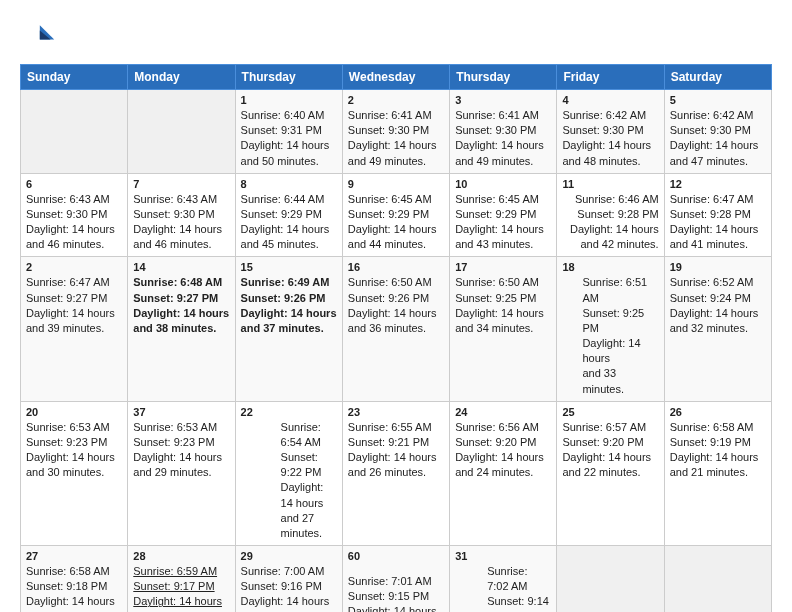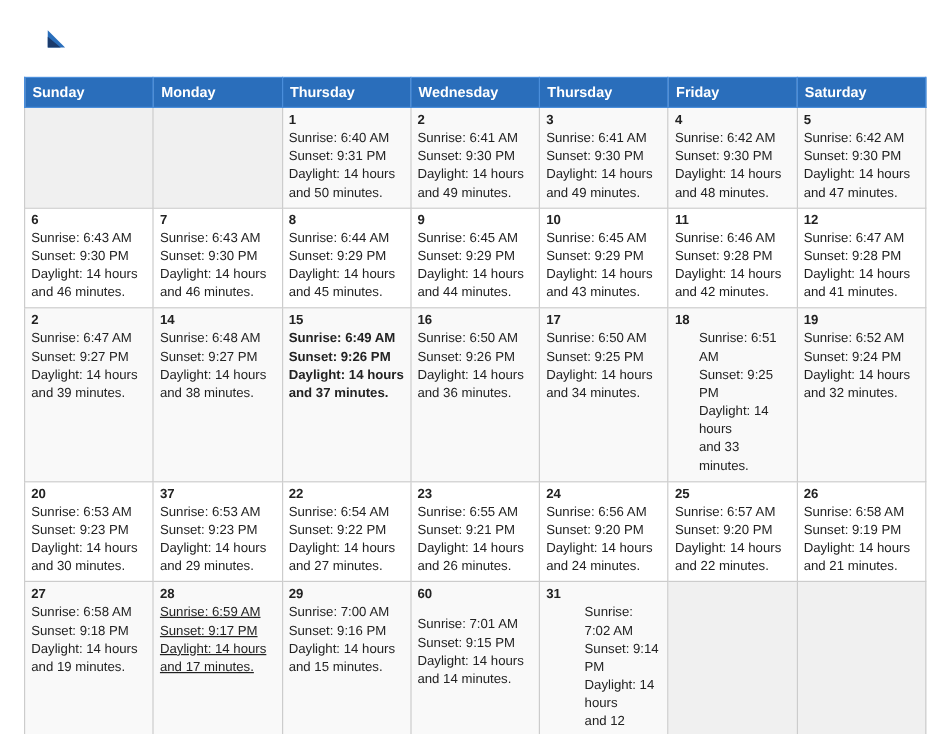--- a/index.html
+++ b/index.html
@@ -204,21 +204,21 @@
           </td>
           <td>
             <span class="day-num">10</span>
             <div class="day-info" style="white-space: pre-line;">Sunrise: 6:45 AM
 Sunset: 9:29 PM
 Daylight: 14 hours
 and 43 minutes.</div>
           </td>
           <td>
             <span class="day-num">11</span>
-            <div class="day-info" style="white-space: pre-line;">Sunrise: 6:46 AM
+            <div class="day-info" style="white-space: pre-line; text-align: right;">Sunrise: 6:46 AM
 Sunset: 9:28 PM
 Daylight: 14 hours
 and 42 minutes.</div>
           </td>
           <td>
             <span class="day-num">12</span>
             <div class="day-info" style="white-space: pre-line;">Sunrise: 6:47 AM
 Sunset: 9:28 PM
 Daylight: 14 hours
 and 41 minutes.</div>
@@ -227,21 +227,21 @@
         <tr>
           <td>
             <span class="day-num">2</span>
             <div class="day-info" style="white-space: pre-line;">Sunrise: 6:47 AM
 Sunset: 9:27 PM
 Daylight: 14 hours
 and 39 minutes.</div>
           </td>
           <td>
             <span class="day-num">14</span>
-            <div class="day-info" style="white-space: pre-line;">Sunrise: 6:48 AM
+            <div class="day-info" style="white-space: pre-line; font-weight: bold;">Sunrise: 6:48 AM
 Sunset: 9:27 PM
 Daylight: 14 hours
 and 38 minutes.</div>
           </td>
           <td>
             <span class="day-num">15</span>
             <div class="day-info" style="white-space: pre-line; font-weight: bold;">Sunrise: 6:49 AM
 Sunset: 9:26 PM
 Daylight: 14 hours
 and 37 minutes.</div>
@@ -285,21 +285,21 @@
           </td>
           <td>
             <span class="day-num">37</span>
             <div class="day-info" style="white-space: pre-line;">Sunrise: 6:53 AM
 Sunset: 9:23 PM
 Daylight: 14 hours
 and 29 minutes.</div>
           </td>
           <td>
             <span class="day-num">22</span>
-            <div class="day-info" style="white-space: pre-line;">Sunrise: 6:54 AM
+            <div class="day-info" style="white-space: pre-line; margin-left: 40px;">Sunrise: 6:54 AM
 Sunset: 9:22 PM
 Daylight: 14 hours
 and 27 minutes.</div>
           </td>
           <td>
             <span class="day-num">23</span>
             <div class="day-info" style="white-space: pre-line;">Sunrise: 6:55 AM
 Sunset: 9:21 PM
 Daylight: 14 hours
 and 26 minutes.</div>

